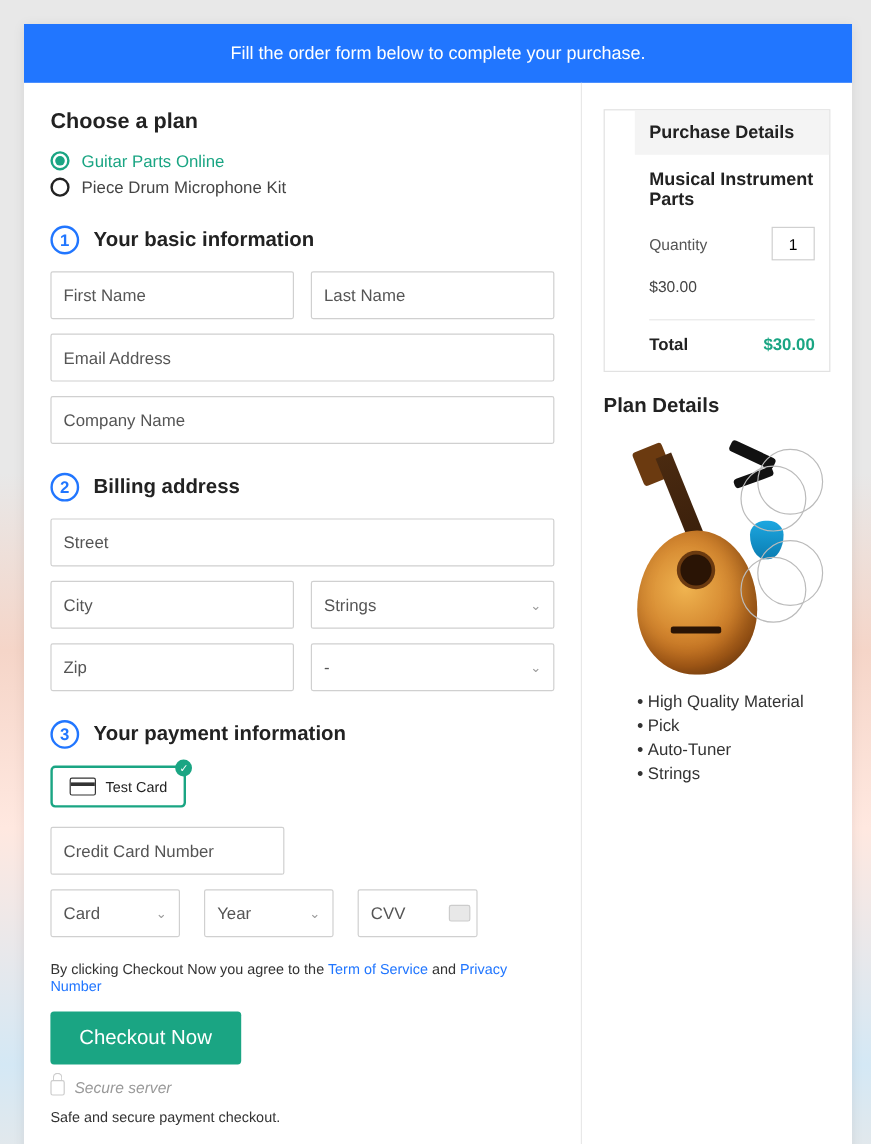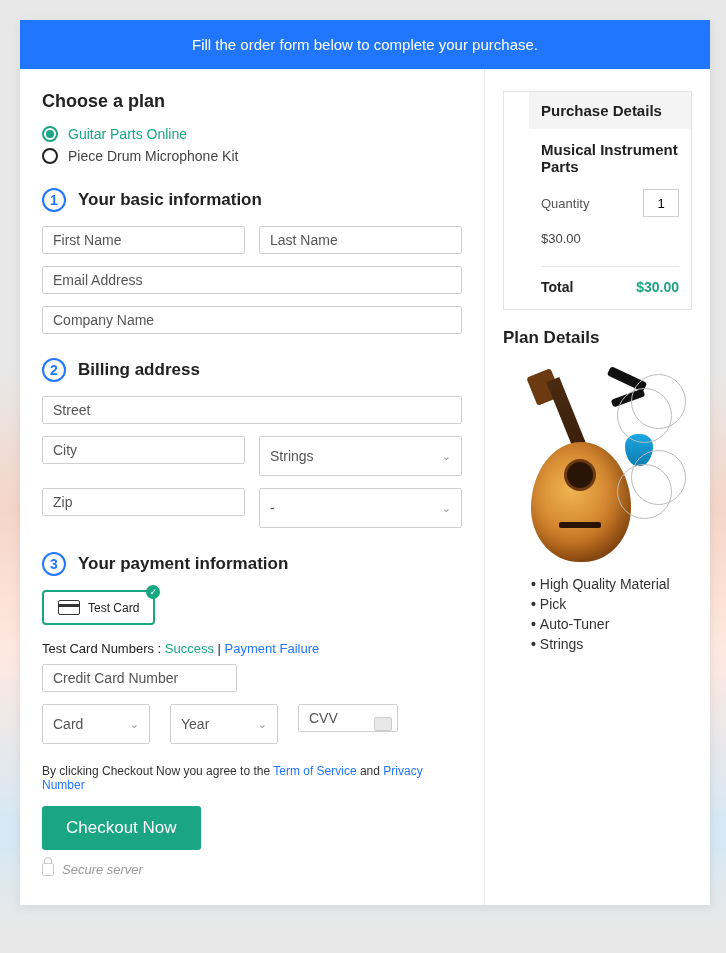--- a/index.html
+++ b/index.html
@@ -49,21 +49,21 @@
 
   .section-head { display:flex; align-items:center; margin:24px 0 14px 0; font-size:17px; font-weight:bold; }
   .step-circle {
     width:24px; height:24px; border:2px solid #2176ff; color:#2176ff; border-radius:50%;
     display:inline-flex; align-items:center; justify-content:center; margin-right:12px;
     font-weight:bold; font-size:14px;
   }
 
   .row { display:flex; gap:14px; margin-bottom:12px; }
   .input {
-    flex:1; height:28px; border:1px solid #d0d0d0; border-radius:2px; padding:0 10px;
+    flex:1; height:40px; border:1px solid #d0d0d0; border-radius:2px; padding:0 10px;
     font-size:14px; color:#555; background:#fff;
   }
   .input::placeholder { color:#555; }
   .select {
     flex:1; height:40px; border:1px solid #d0d0d0; border-radius:2px; padding:0 10px;
     display:flex; align-items:center; justify-content:space-between; color:#555; cursor:pointer;
     background:#fff;
   }
   .chevron { font-size:11px; color:#999; }
 
@@ -229,23 +229,20 @@
         <span class="step-circle">3</span>
         <span>Your payment information</span>
       </div>
 
       <div class="card-box">
         <span class="cc-icon"></span>
         <span style="font-size:12px;font-weight:500;">Test  Card</span>
         <span class="check">✓</span>
       </div>
 
-      <div class="test-line">
-        <span>Test Card Numbers : </span><span class="link-success">Success</span><span> | </span><span class="link-fail">Payment Failure</span>
-      </div>
 
       <div class="row">
         <input class="input small-input" style="flex: 0 0 auto;" placeholder="Credit Card Number">
       </div>
       <div class="row" style="gap:20px;">
         <div class="select sel-narrow">
           <span>Card</span>
           <span class="chevron">⌄</span>
         </div>
         <div class="select sel-narrow">
@@ -261,20 +258,21 @@
       <div class="terms">
         <span>By clicking Checkout Now you agree to the </span><a>Term of Service</a><span> and </span><a>Privacy Number</a>
       </div>
 
       <button class="checkout-btn">Checkout Now</button>
 
       <div class="secure-row">
         <span class="lock-icon"></span>
         <span>Secure server</span>
       </div>
+      <div class="safe-note">Safe and secure payment checkout.</div>
     </div>
 
     <div class="right">
 
       <div class="panel">
         <div class="panel-head">Purchase Details</div>
         <div class="panel-body">
           <div class="title">Musical Instrument Parts</div>
           <div class="qty-row">
             <span>Quantity</span>

